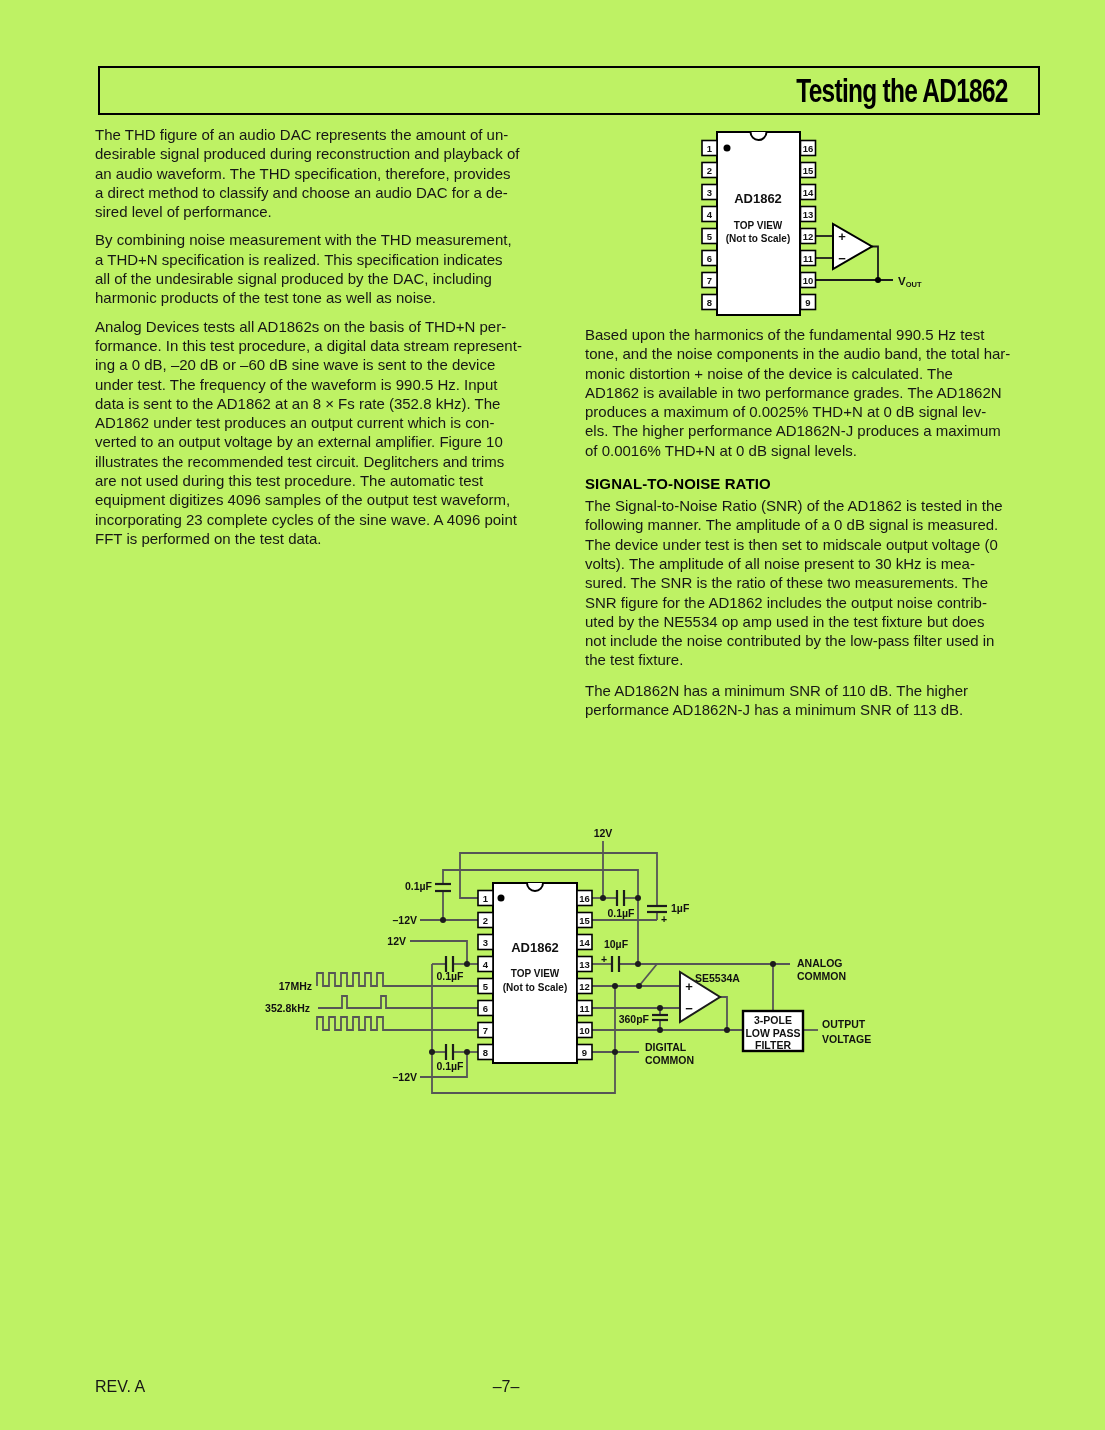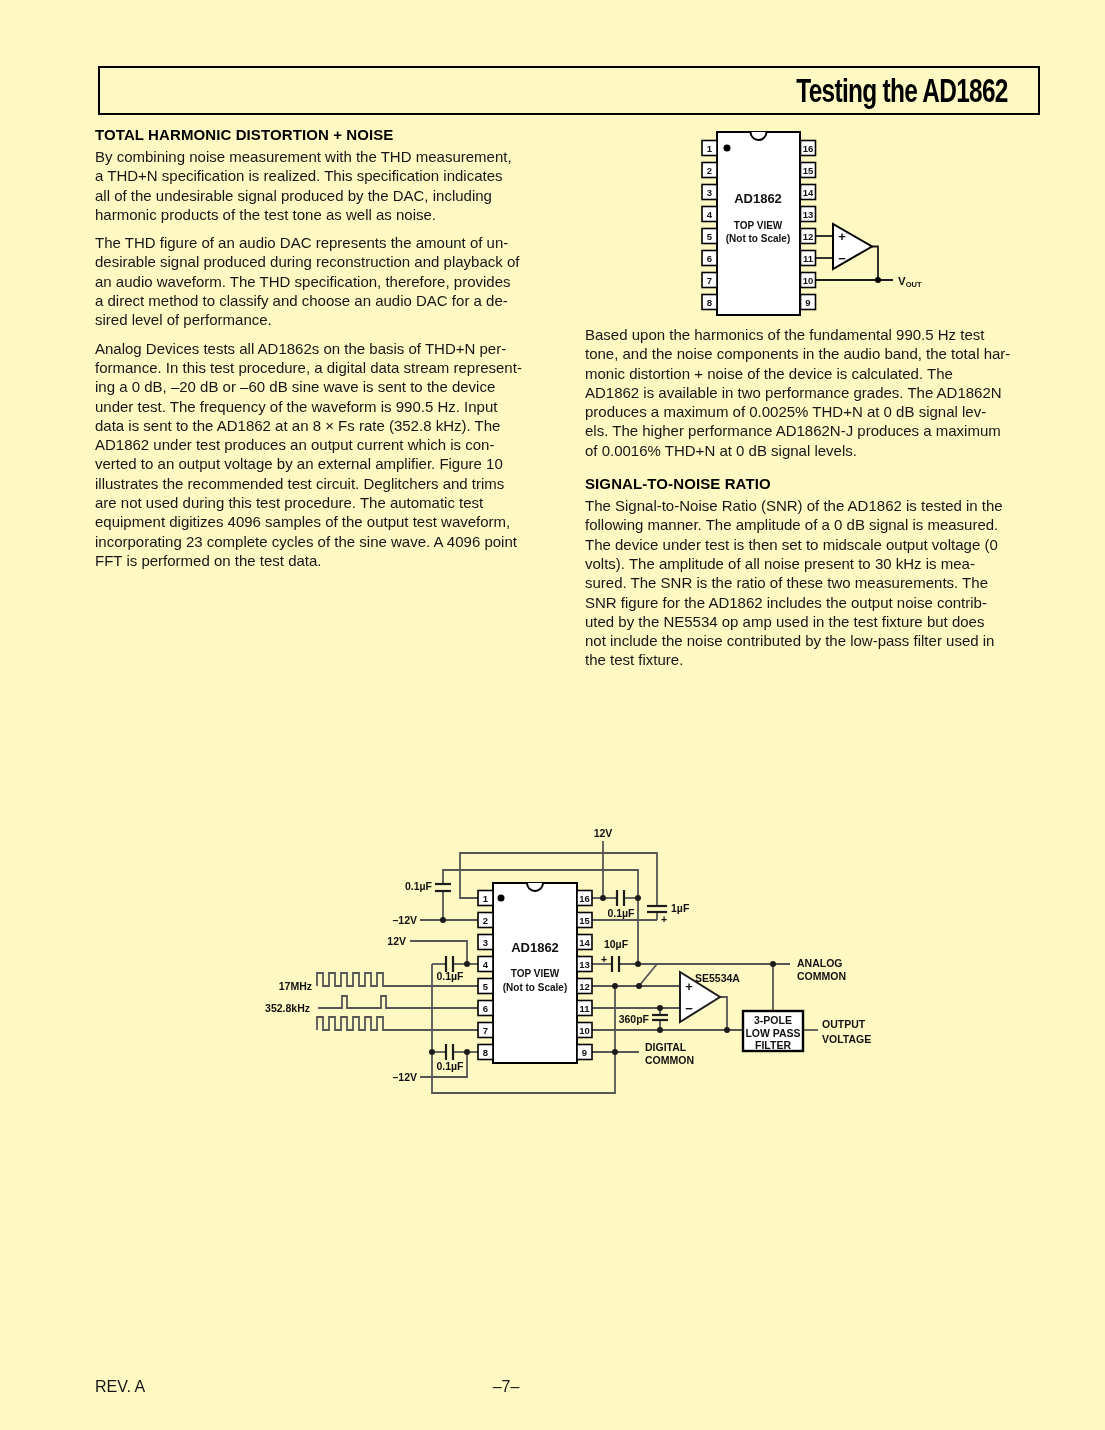--- a/index.html
+++ b/index.html
@@ -1,16 +1,16 @@
 <!DOCTYPE html>
 <html><head>
 <meta charset="utf-8">
 <style>
   html,body{margin:0;padding:0;background:#ffffff;}
-  .page{position:relative;width:1105px;height:1430px;background:#fef9c3;overflow:hidden;
+  .page{position:relative;width:1105px;height:1430px;background:#bef264;overflow:hidden;
         font-family:"Liberation Sans","DejaVu Sans",sans-serif;color:#161616;}
   .title-box{position:absolute;left:98px;top:66px;width:942px;height:49px;
              border:2.5px solid #000;box-sizing:border-box;text-align:right;}
   .title-text{display:inline-block;font-weight:bold;font-size:34px;line-height:44px;
               letter-spacing:-1px;color:#000;transform:scaleX(0.72);transform-origin:100% 50%;
               margin-right:30px;white-space:nowrap;}
   .col{position:absolute;top:125px;font-size:15px;line-height:19.3px;}
   .col-left{left:95px;width:478px;}
   .col-right{left:585px;width:452px;}
   h3.sec{font-size:15px;line-height:19px;margin:0 0 3px 0;color:#000;letter-spacing:0.1px;}
@@ -33,30 +33,29 @@
 </head>
 <body>
 
 <div class="page">
 
   <div class="title-box">
     <span class="title-text">Testing the AD1862</span>
   </div>
 
   <div class="col col-left">
-    <h3 class="sec">TOTAL HARMONIC DISTORTION + NOISE</h3>
-    <p class="para">By combining noise measurement with the THD measurement,
-a THD+N specification is realized. This specification indicates
-all of the undesirable signal produced by the DAC, including
-harmonic products of the test tone as well as noise.</p>
     <p class="para">The THD figure of an audio DAC represents the amount of un-
 desirable signal produced during reconstruction and playback of
 an audio waveform. The THD specification, therefore, provides
 a direct method to classify and choose an audio DAC for a de-
 sired level of performance.</p>
+    <p class="para">By combining noise measurement with the THD measurement,
+a THD+N specification is realized. This specification indicates
+all of the undesirable signal produced by the DAC, including
+harmonic products of the test tone as well as noise.</p>
     <p class="para">Analog Devices tests all AD1862s on the basis of THD+N per-
 formance. In this test procedure, a digital data stream represent-
 ing a 0 dB, –20 dB or –60 dB sine wave is sent to the device
 under test. The frequency of the waveform is 990.5 Hz. Input
 data is sent to the AD1862 at an 8 × Fs rate (352.8 kHz). The
 AD1862 under test produces an output current which is con-
 verted to an output voltage by an external amplifier. Figure 10
 illustrates the recommended test circuit. Deglitchers and trims
 are not used during this test procedure. The automatic test
 equipment digitizes 4096 samples of the output test waveform,
@@ -141,20 +140,22 @@
     <h3 class="sec" style="margin-top:14px">SIGNAL-TO-NOISE RATIO</h3>
     <p class="para">The Signal-to-Noise Ratio (SNR) of the AD1862 is tested in the
 following manner. The amplitude of a 0 dB signal is measured.
 The device under test is then set to midscale output voltage (0
 volts). The amplitude of all noise present to 30 kHz is mea-
 sured. The SNR is the ratio of these two measurements. The
 SNR figure for the AD1862 includes the output noise contrib-
 uted by the NE5534 op amp used in the test fixture but does
 not include the noise contributed by the low-pass filter used in
 the test fixture.</p>
+    <p class="para" style="margin-top:11px">The AD1862N has a minimum SNR of 110 dB. The higher
+performance AD1862N-J has a minimum SNR of 113 dB.</p>
   </div>
 
   <svg class="fig10-svg" width="640" height="285" viewBox="0 0 640 285">
     <g stroke="#565656" stroke-width="1.8" fill="none">
       <path d="M213 78 H195 V33 H392 V86"></path>
       <path d="M178 64 V50 H373 V144"></path>
       <path d="M178 71 V100"></path>
       <path d="M155 100 H213"></path>
       <path d="M338 21 V78"></path>
       <path d="M327 78 H352"></path>

